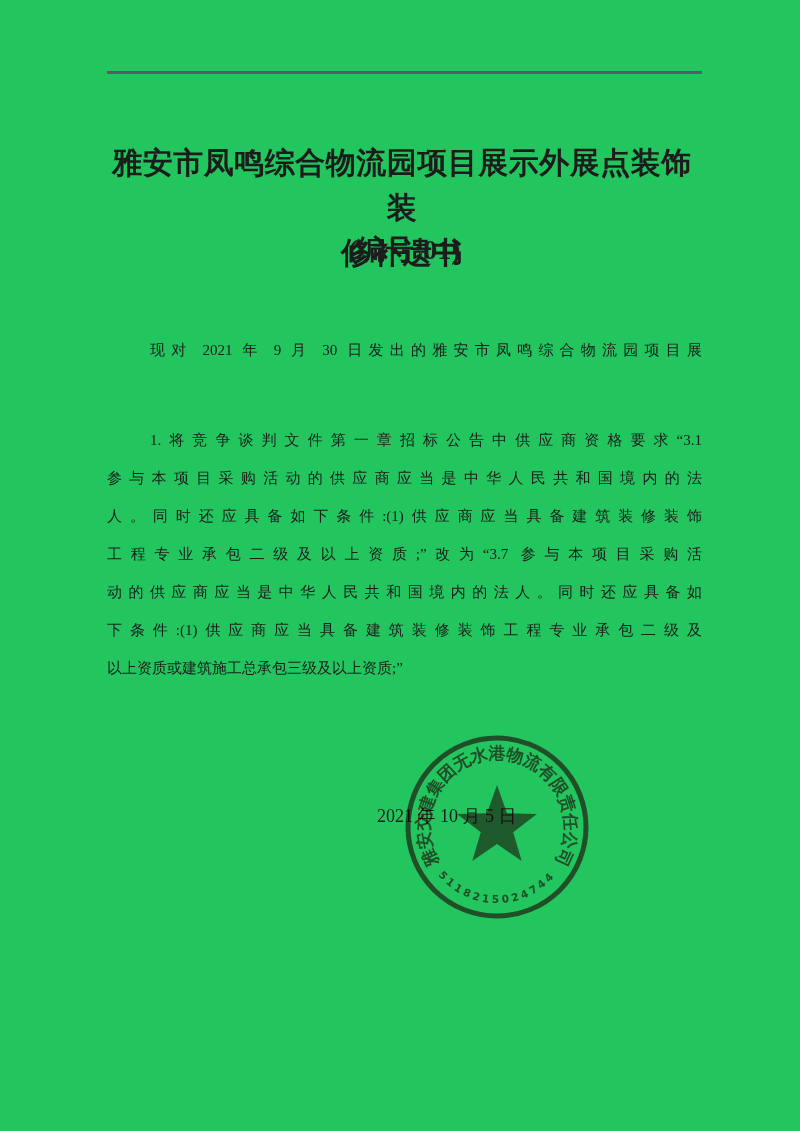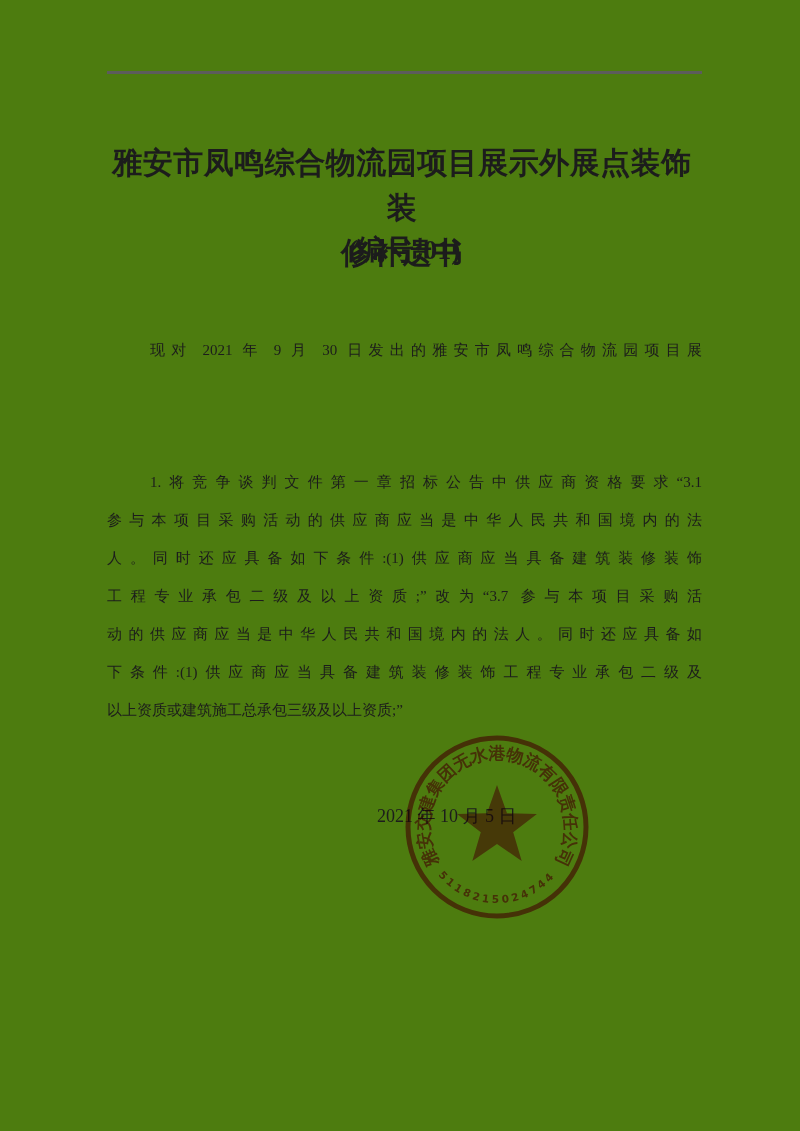--- a/index.html
+++ b/index.html
@@ -1,21 +1,21 @@
 <!DOCTYPE html>
 <html><head>
 <meta charset="utf-8">
 <style>
   html, body { margin: 0; padding: 0; background: #888; }
   .page {
     position: relative;
     width: 800px;
     height: 1131px;
     margin: 0 auto;
-    background: #4d7c0f;
+    background: #22c55e;
     font-family: "Liberation Serif", "DejaVu Serif", serif;
     color: #1c1c1c;
     overflow: hidden;
   }
   .rule {
     position: absolute;
     left: 107px; top: 71px;
     width: 595px; height: 3px;
     background: #5c5c5c;
   }
@@ -47,21 +47,21 @@
     line-height: 26px;
   }
   .para {
     position: absolute;
     left: 107px;
     width: 595px;
     font-size: 15px;
     line-height: 38px;
   }
   .para-1 { top: 331px; }
-  .para-2 { top: 421px; margin-top: 42px; }
+  .para-2 { top: 421px; }
   .para .line { text-align: justify; text-align-last: justify; }
   .para .line.last { text-align-last: left; }
   .para .line.first { text-indent: 43px; }
   .sig-purchaser {
     position: absolute;
     left: 253px; top: 801px;
     font-size: 22px;
     line-height: 26px;
     white-space: nowrap;
   }

